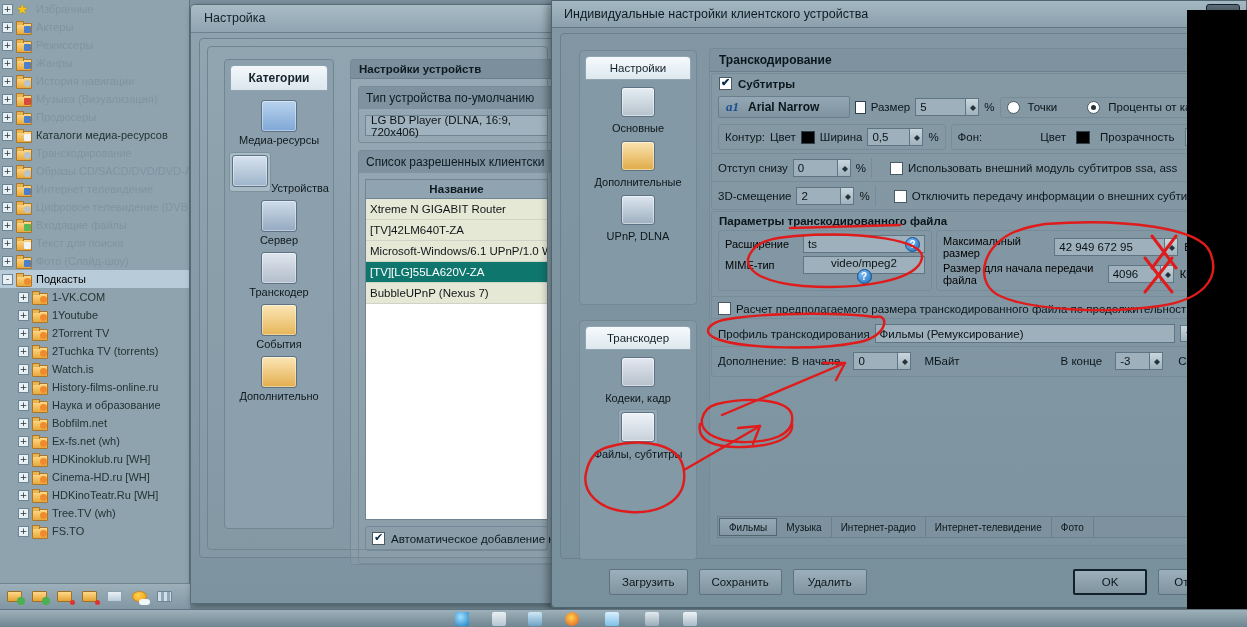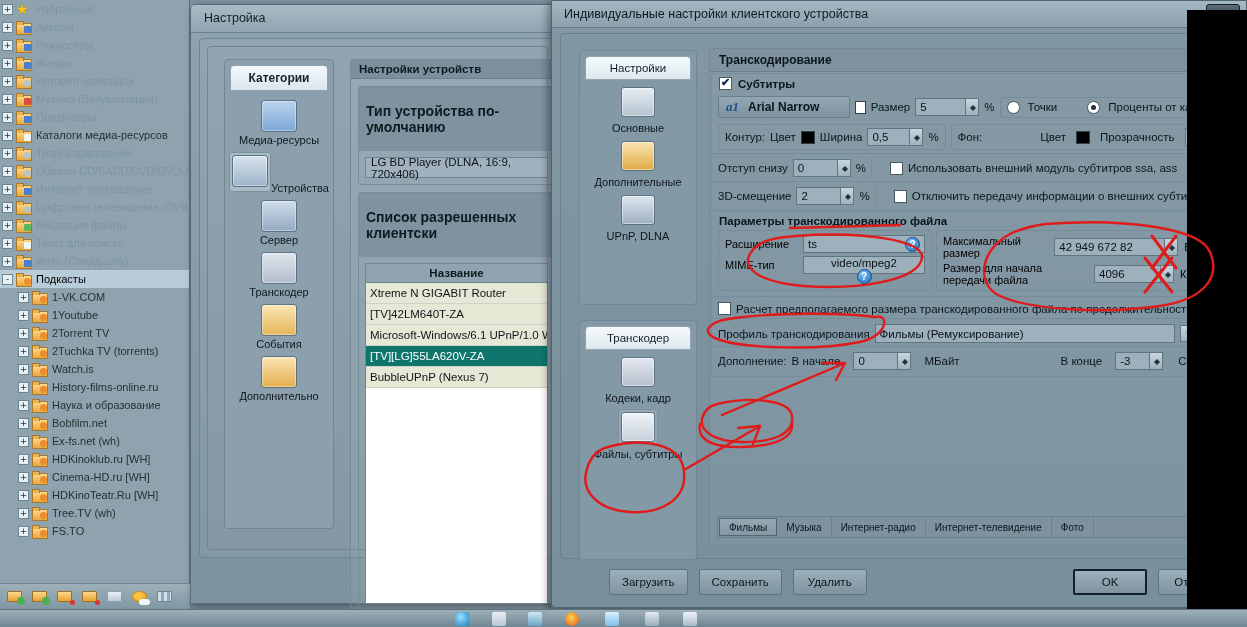--- a/index.html
+++ b/index.html
@@ -117,21 +117,21 @@
   }
   .cat-item { text-align:center; padding:4px 0 2px; color:#10181d; font-size:11px; }
   .cat-item .glyph { display:block; margin:0 auto 2px; }
   .cat-item.active-tile .glyph-wrap { background:#a9bcc6; border:1px solid #7c929d; border-radius:3px; display:inline-block; padding:2px; }
 
   .right-panel { position:absolute; left:150px; top:20px; right:-8px; bottom:28px; }
   .grp { border:1px solid #74899a; border-radius:3px; background:rgba(255,255,255,.05); }
   .grp-title { background:#7b909c; color:#0e1a20; font-weight:bold; font-size:11.5px;
     padding:3px 8px; border-bottom:1px solid #6a808c; }
   .sub-grp { margin:7px 7px 0; border:1px solid #768c98; border-radius:3px; }
-  .sub-title { background:#7e939f; color:#0e1a20; font-weight:bold; font-size:14px; padding:16px 7px; }
+  .sub-title { background:#7e939f; color:#0e1a20; font-weight:normal; font-size:12px; padding:4px 7px; }
   .combo-ro {
     margin:6px; height:21px; background:#9fb2bd; border:1px solid #6f8593;
     display:flex; align-items:center; padding-left:5px; color:#0d1317; font-size:11.5px;
   }
   .lst { margin:6px 6px 0; border:1px solid #6f8593; background:#fff; }
   .lst-head { background:#8fa4b0; text-align:center; font-weight:bold; color:#0e1a20;
     height:19px; line-height:19px; font-size:11.5px; border-bottom:1px solid #6f8593; }
   .lst-row { height:21px; line-height:21px; padding-left:4px; font-size:11.5px; color:#101619;
     border-bottom:1px solid #cfd4c8; background:#e6e8d6; white-space:nowrap; overflow:hidden; }
   .lst-row.sel { background:#0f766e; color:#fff; }
@@ -742,32 +742,32 @@
                 <span>video/mpeg2</span>
                 <span class="help">?</span>
               </span>
             </div>
           </div>
 
           <div class="cell" style="margin:0 6px 0 4px;flex:1;flex-direction:column;align-items:stretch;gap:3px;padding:4px 6px;">
             <div style="display:flex;align-items:center;gap:6px;">
               <span>Максимальный размер</span>
               <span class="spin" style="margin-left:auto">
-                <span class="val" style="width:110px">42 949 672 82</span>
+                <span class="val" style="width:110px">42 949 672 95</span>
                 <span class="arrows">
                     <span></span>
                     <span></span>
                   </span>
               </span>
               <span style="width:30px">Байт</span>
             </div>
             <div style="display:flex;align-items:center;gap:6px;">
               <span>Размер для начала передачи файла</span>
               <span class="spin" style="margin-left:auto">
-                <span class="val" style="width:66px">4096</span>
+                <span class="val" style="width:52px">4096</span>
                 <span class="arrows">
                     <span></span>
                     <span></span>
                   </span>
               </span>
               <span style="width:37px">КБайт</span>
             </div>
           </div>
         </div>
 

